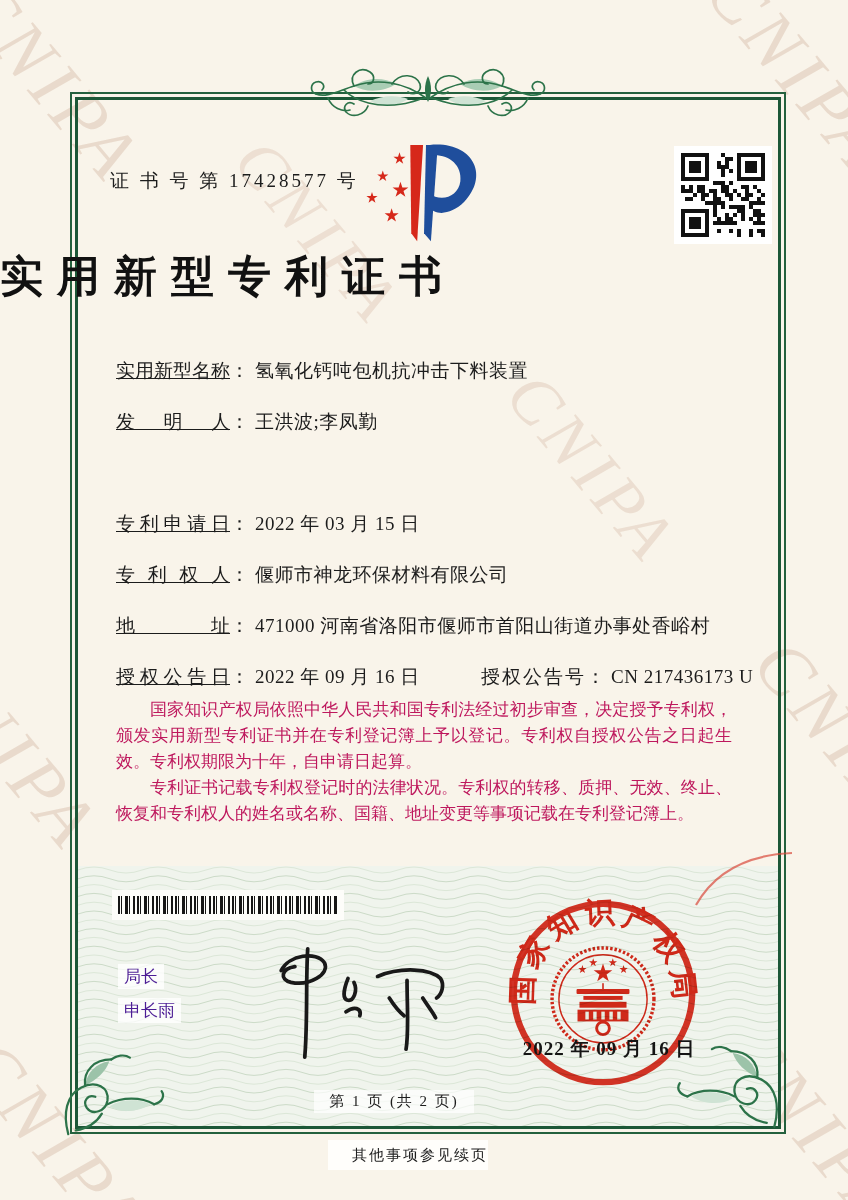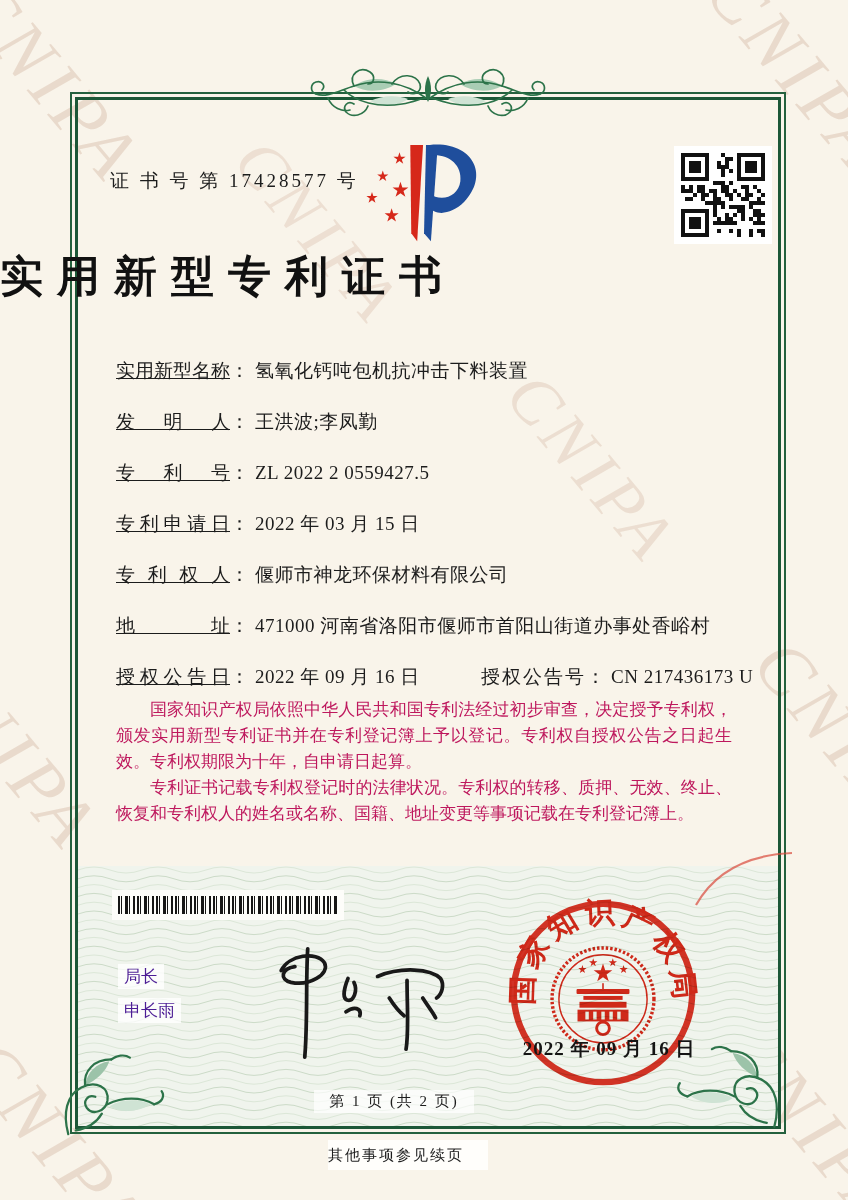--- a/index.html
+++ b/index.html
@@ -77,21 +77,21 @@
     font-family:"Liberation Sans","DejaVu Sans",sans-serif;font-size:17px;color:#4c1d95;}
   .director-title{left:118px;top:964px;}
   .director-name{left:118px;top:998px;}
   .signature{left:250px;top:943px;width:200px;height:118px;z-index:5;}
   .seal{left:505px;top:895px;width:196px;height:196px;z-index:5;mix-blend-mode:multiply;}
   .seal-date{left:516px;top:1036px;width:186px;text-align:center;font-size:19px;
     letter-spacing:1px;color:#141414;z-index:6;font-weight:600;}
   .page-info{left:314px;top:1090px;width:160px;text-align:center;z-index:4;
     font-family:"Liberation Serif","DejaVu Serif",serif;font-size:15px;
     background:rgba(255,255,255,0.70);padding:2px 0;letter-spacing:2px;}
-  .continuation{left:328px;top:1140px;width:160px;height:30px;line-height:30px;text-align:left;
+  .continuation{left:328px;top:1140px;width:160px;height:30px;line-height:30px;text-align:right;
     z-index:4;background:#fffefb;font-size:15px;letter-spacing:2px;}
 </style>
 </head>
 <body>
 
 <div style="width:848px;height:1200px;position:relative;">
 
   <div class="wm wm1">CNIPA</div>
   <div class="wm wm2">CNIPA</div>
   <div class="wm wm3">CNIPA</div>
@@ -336,23 +336,20 @@
   </div>
 
   <div class="abs page-title">实用新型专利证书</div>
 
   <div class="row r1">
     <span class="lbl">实用新型名称</span><span>：</span><span class="val">氢氧化钙吨包机抗冲击下料装置</span>
   </div>
   <div class="row r2">
     <span class="lbl">发明人</span><span>：</span><span class="val">王洪波;李凤勤</span>
   </div>
-  <div class="row r3">
-    <span class="lbl">专利号</span><span>：</span><span class="val">ZL 2022 2 0559427.5</span>
-  </div>
   <div class="row r4">
     <span class="lbl">专利申请日</span><span>：</span><span class="val">2022 年 03 月 15 日</span>
   </div>
   <div class="row r5">
     <span class="lbl">专利权人</span><span>：</span><span class="val">偃师市神龙环保材料有限公司</span>
   </div>
   <div class="row r6">
     <span class="lbl">地址</span><span>：</span><span class="val">471000 河南省洛阳市偃师市首阳山街道办事处香峪村</span>
   </div>
   <div class="row r7">

